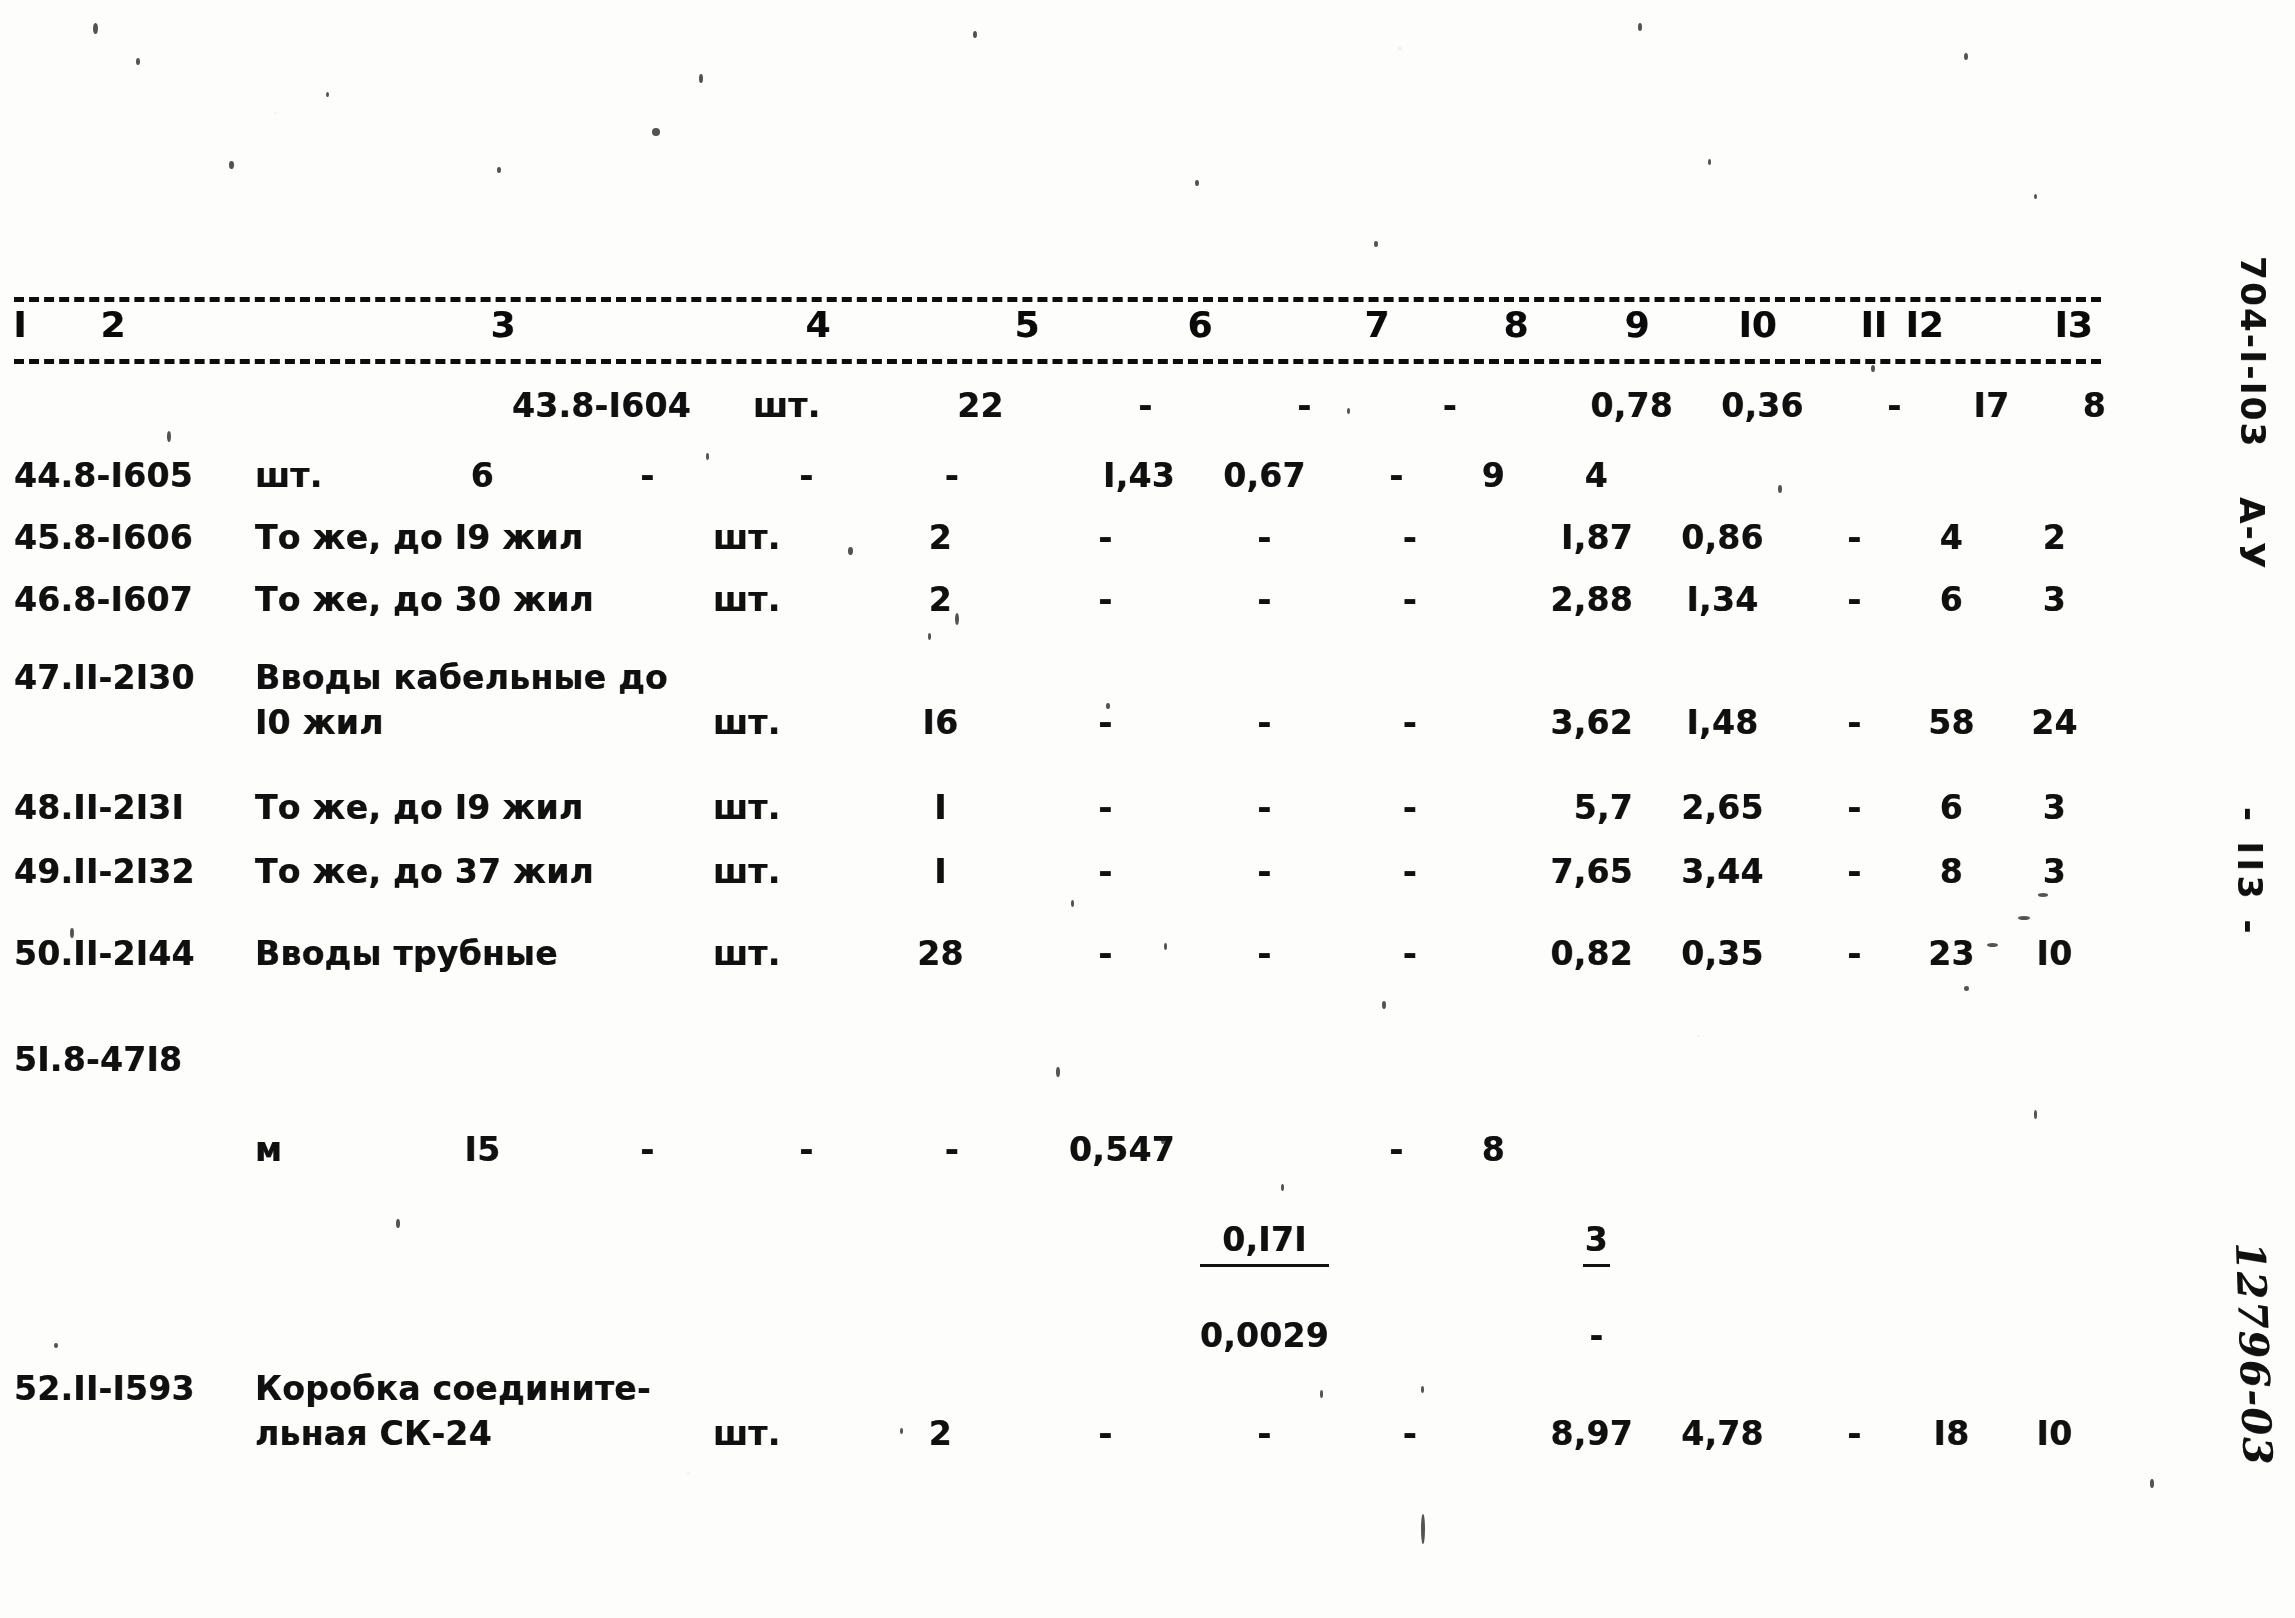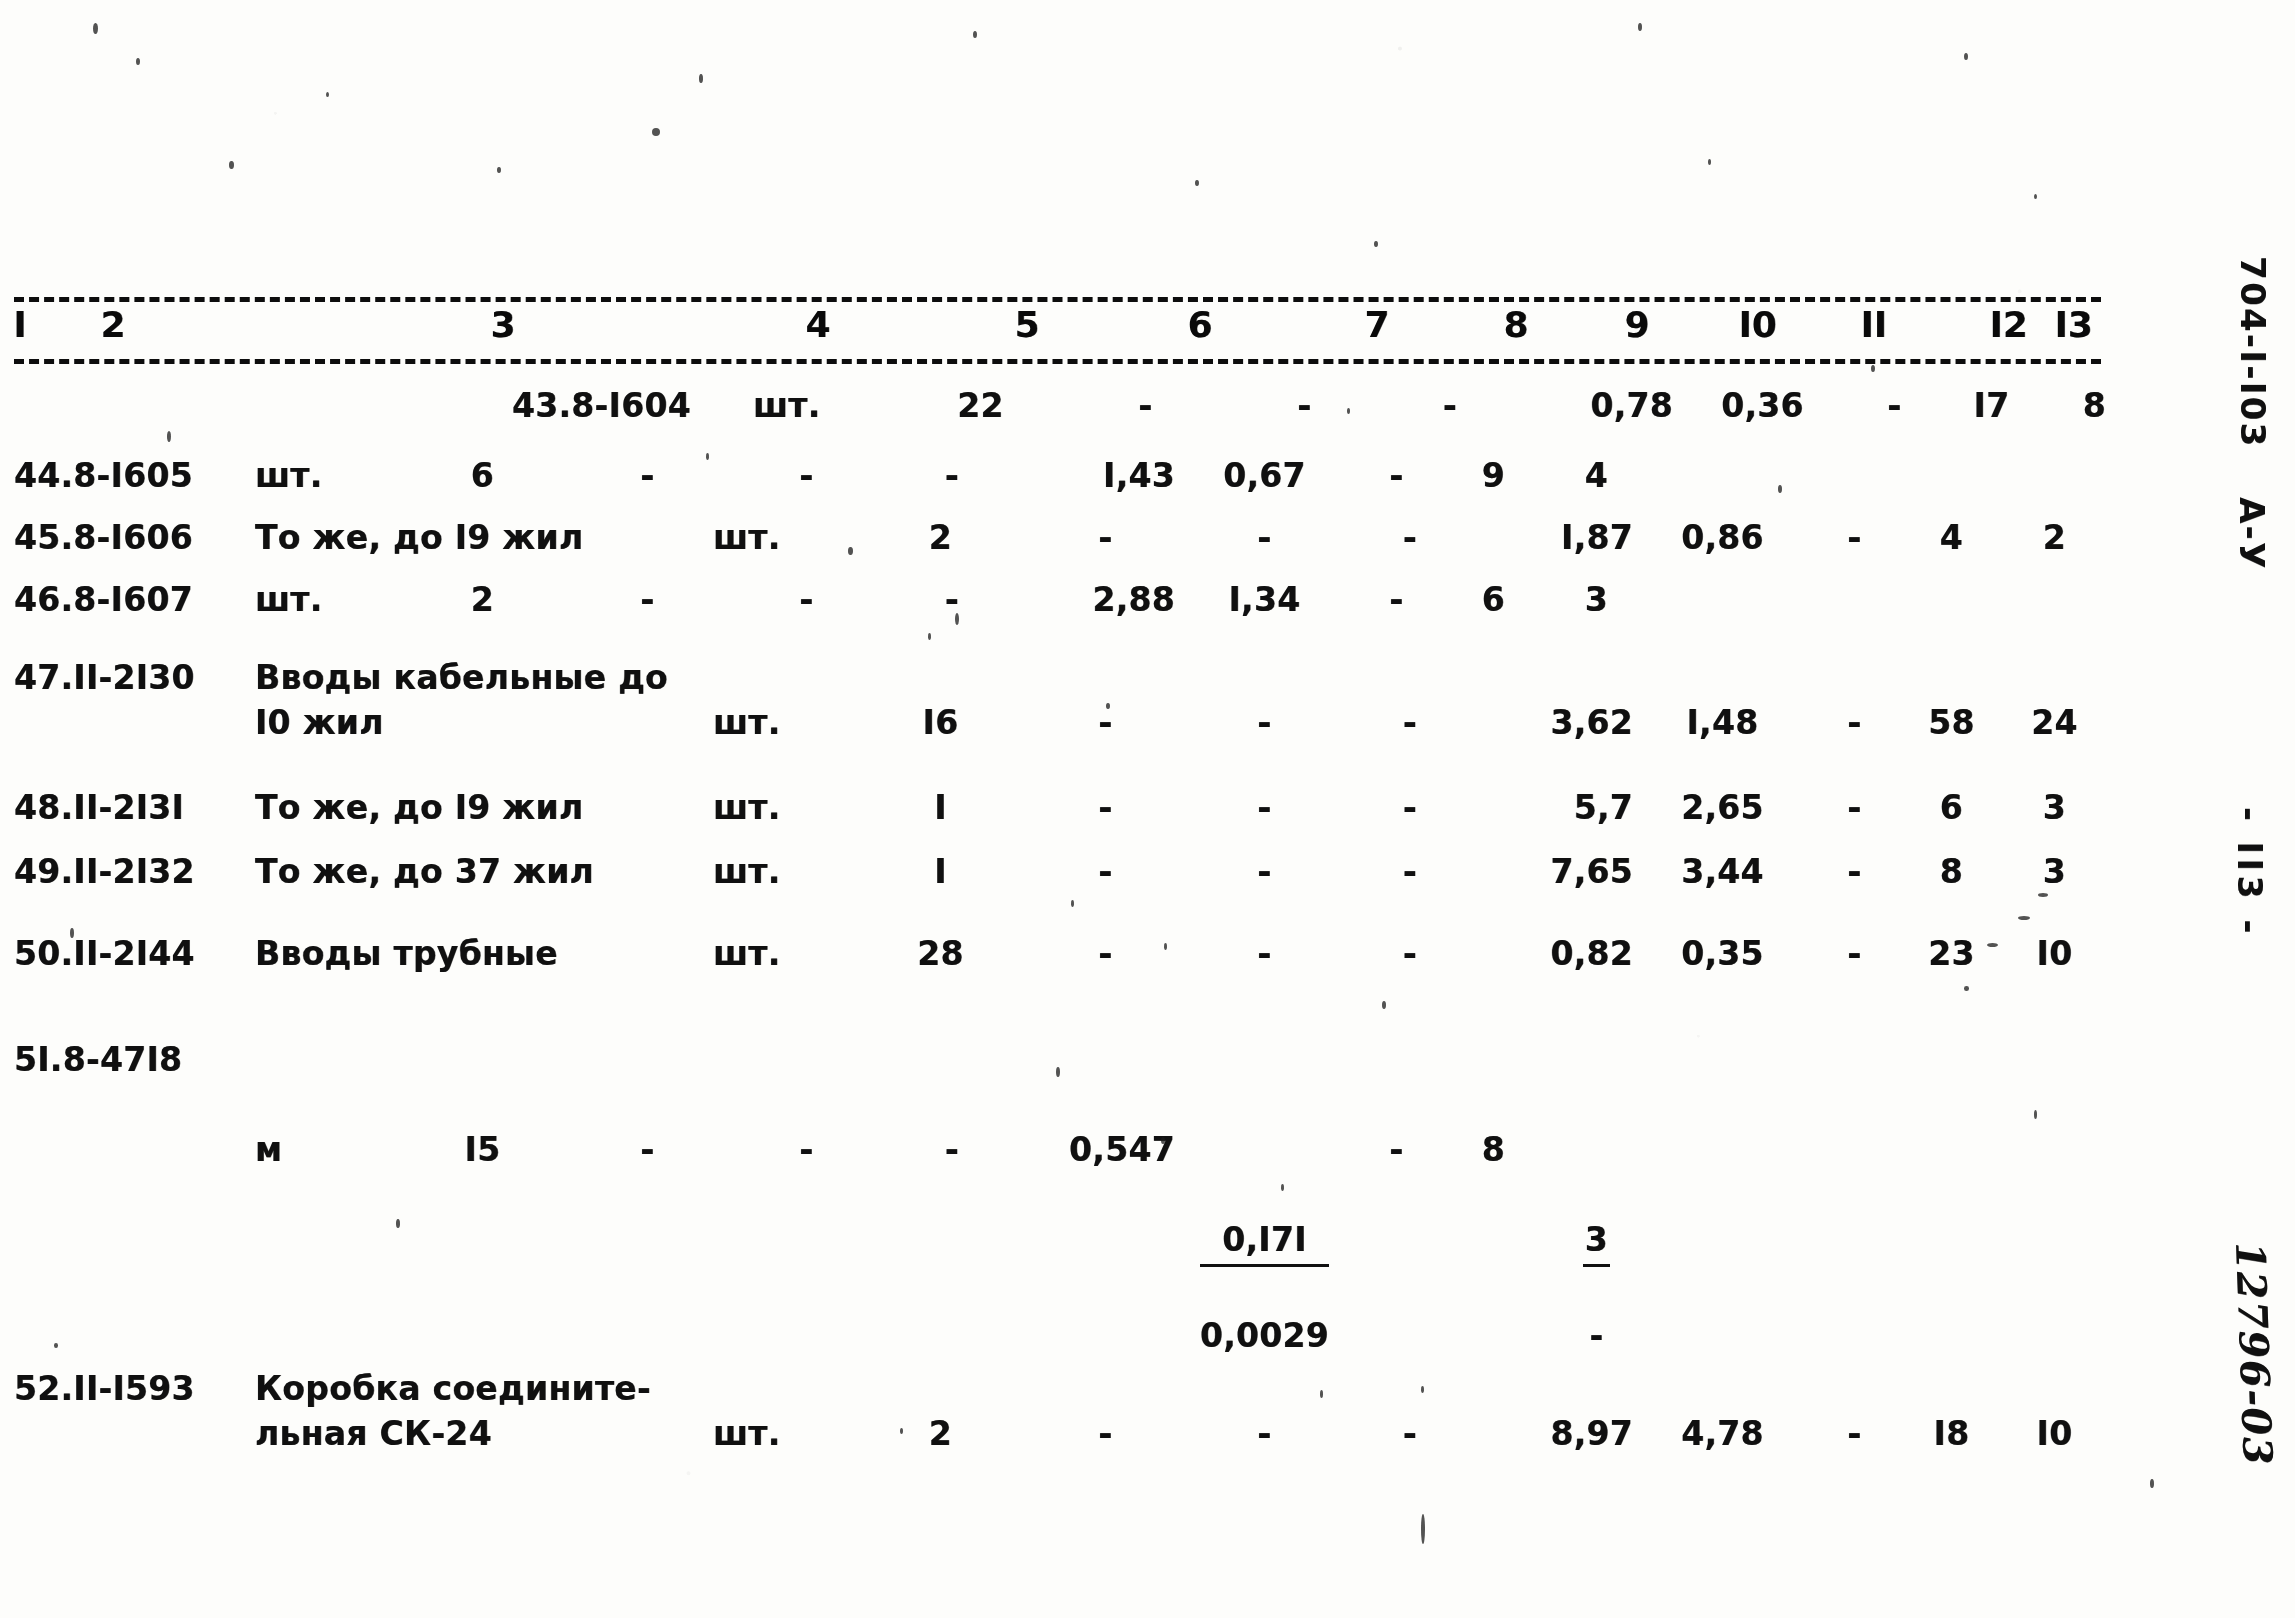--- a/index.html
+++ b/index.html
@@ -145,21 +145,21 @@
   <div class="colnum" style="left:95px;">2</div>
   <div class="colnum" style="left:485px;">3</div>
   <div class="colnum" style="left:800px;">4</div>
   <div class="colnum" style="left:1009px;">5</div>
   <div class="colnum" style="left:1182px;">6</div>
   <div class="colnum" style="left:1359px;">7</div>
   <div class="colnum" style="left:1498px;">8</div>
   <div class="colnum" style="left:1619px;">9</div>
   <div class="colnum" style="left:1733px;">I0</div>
   <div class="colnum" style="left:1855px;">II</div>
-  <div class="colnum" style="left:1984px;">I2</div>
+  <div class="colnum" style="left:1900px;">I2</div>
   <div class="colnum" style="left:2049px;">I3</div>
 
   <div id="tbody">
 
     <div class="row" style="margin-top:3.1px;justify-content:flex-end;">
       <div class="cell c-code">43.8-I604</div>
       <div class="cell c-unit valshift">шт.</div>
       <div class="cell c-qty  valshift">22</div>
       <div class="cell c-6 dash valshift">-</div>
       <div class="cell c-7 dash valshift">-</div>
@@ -195,20 +195,21 @@
       <div class="cell c-8 dash">-</div>
       <div class="cell c-9">I,87</div>
       <div class="cell c-10">0,86</div>
       <div class="cell c-11 dash">-</div>
       <div class="cell c-12">4</div>
       <div class="cell c-13">2</div>
     </div>
 
     <div class="row" style="margin-top:17px;">
       <div class="cell c-code">46.8-I607</div>
+      <div class="cell c-desc">То же, до 30 жил</div>
       <div class="cell c-unit">шт.</div>
       <div class="cell c-qty">2</div>
       <div class="cell c-6 dash">-</div>
       <div class="cell c-7 dash">-</div>
       <div class="cell c-8 dash">-</div>
       <div class="cell c-9">2,88</div>
       <div class="cell c-10">I,34</div>
       <div class="cell c-11 dash">-</div>
       <div class="cell c-12">6</div>
       <div class="cell c-13">3</div>

